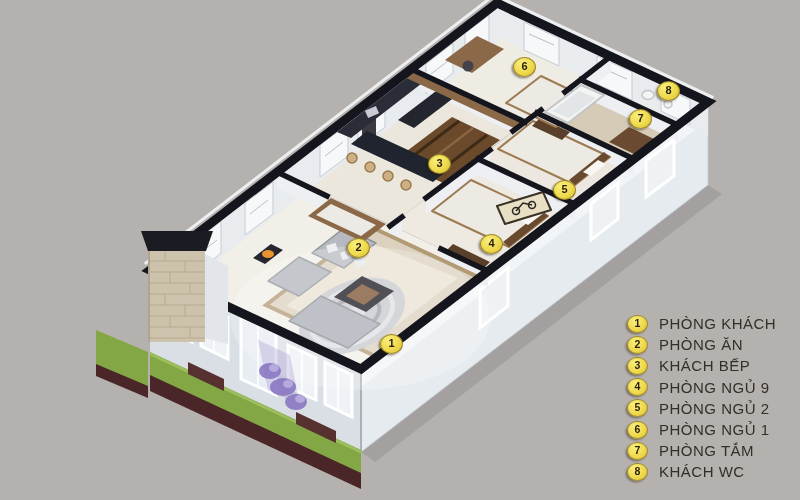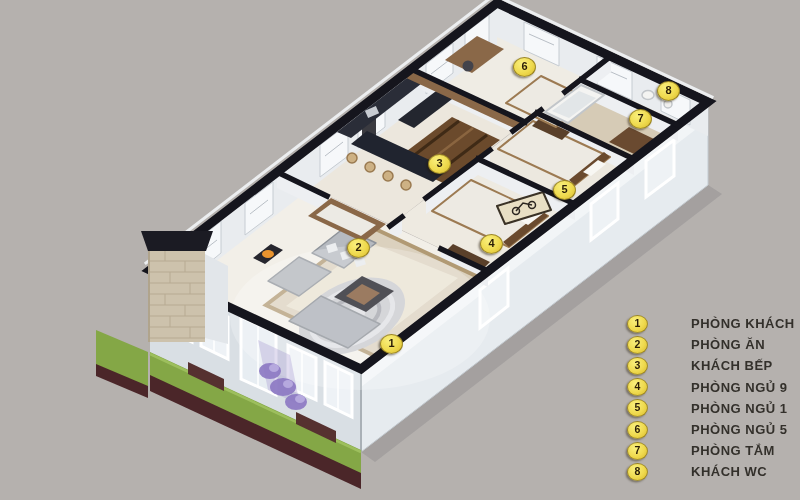--- a/index.html
+++ b/index.html
@@ -23,23 +23,22 @@
   .legend-row{display:flex;align-items:center;height:21.2px;}
   .legend-badge{
     flex:0 0 auto;width:19px;height:16px;border-radius:50%;
     background:radial-gradient(ellipse at 38% 30%, #f9ef7d 0%, #efda4e 55%, #d8b92c 100%);
     border:1px solid rgba(92,72,8,.55);
     box-shadow:-1.5px 1.5px 2px rgba(35,25,5,.40);
     color:#2a1d06;font-weight:bold;font-size:10.5px;line-height:15px;text-align:center;
     margin-right:11px;
   }
   .legend-label{
-    font-weight:bold;font-size:13px;letter-spacing:.5px;color:#33302b;
+    font-weight:normal;font-size:15px;letter-spacing:.5px;color:#33302b;
     white-space:nowrap;
-    margin-left:32px;
   }
 </style>
 </head>
 <body>
 
 <div class="stage" style="background: rgb(181, 177, 174);">
 
   <svg width="800" height="500" viewBox="0 0 800 500">
 
     <g>
@@ -286,25 +285,25 @@
     <div class="legend-row">
       <span class="legend-badge">3</span>
       <span class="legend-label">KHÁCH BẾP</span>
     </div>
     <div class="legend-row">
       <span class="legend-badge">4</span>
       <span class="legend-label">PHÒNG NGỦ 9</span>
     </div>
     <div class="legend-row">
       <span class="legend-badge">5</span>
+      <span class="legend-label">PHÒNG NGỦ 2</span>
+    </div>
+    <div class="legend-row">
+      <span class="legend-badge">6</span>
       <span class="legend-label">PHÒNG NGỦ 1</span>
-    </div>
-    <div class="legend-row">
-      <span class="legend-badge">6</span>
-      <span class="legend-label">PHÒNG NGỦ 5</span>
     </div>
     <div class="legend-row">
       <span class="legend-badge">7</span>
       <span class="legend-label">PHÒNG TẮM</span>
     </div>
     <div class="legend-row">
       <span class="legend-badge">8</span>
       <span class="legend-label">KHÁCH WC</span>
     </div>
   </div>

